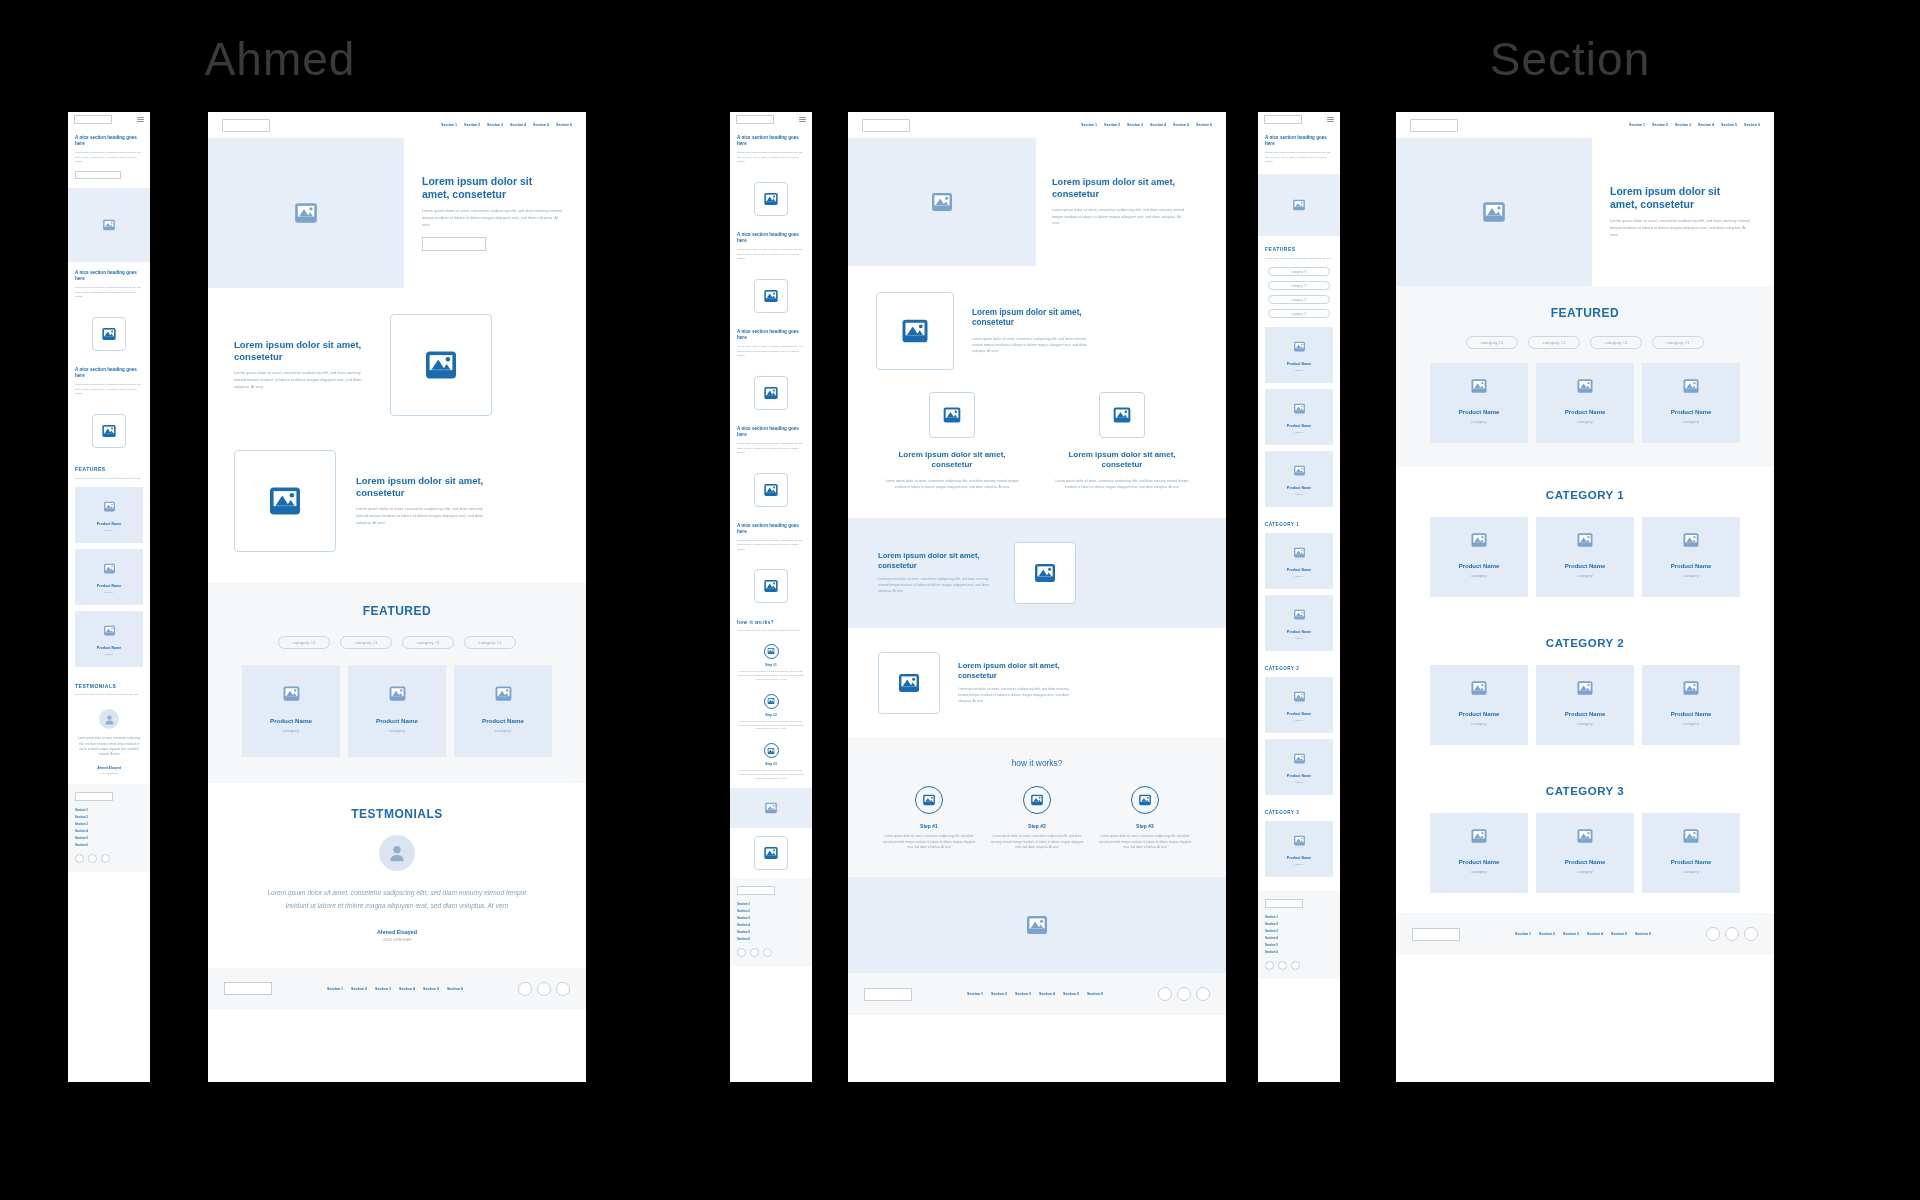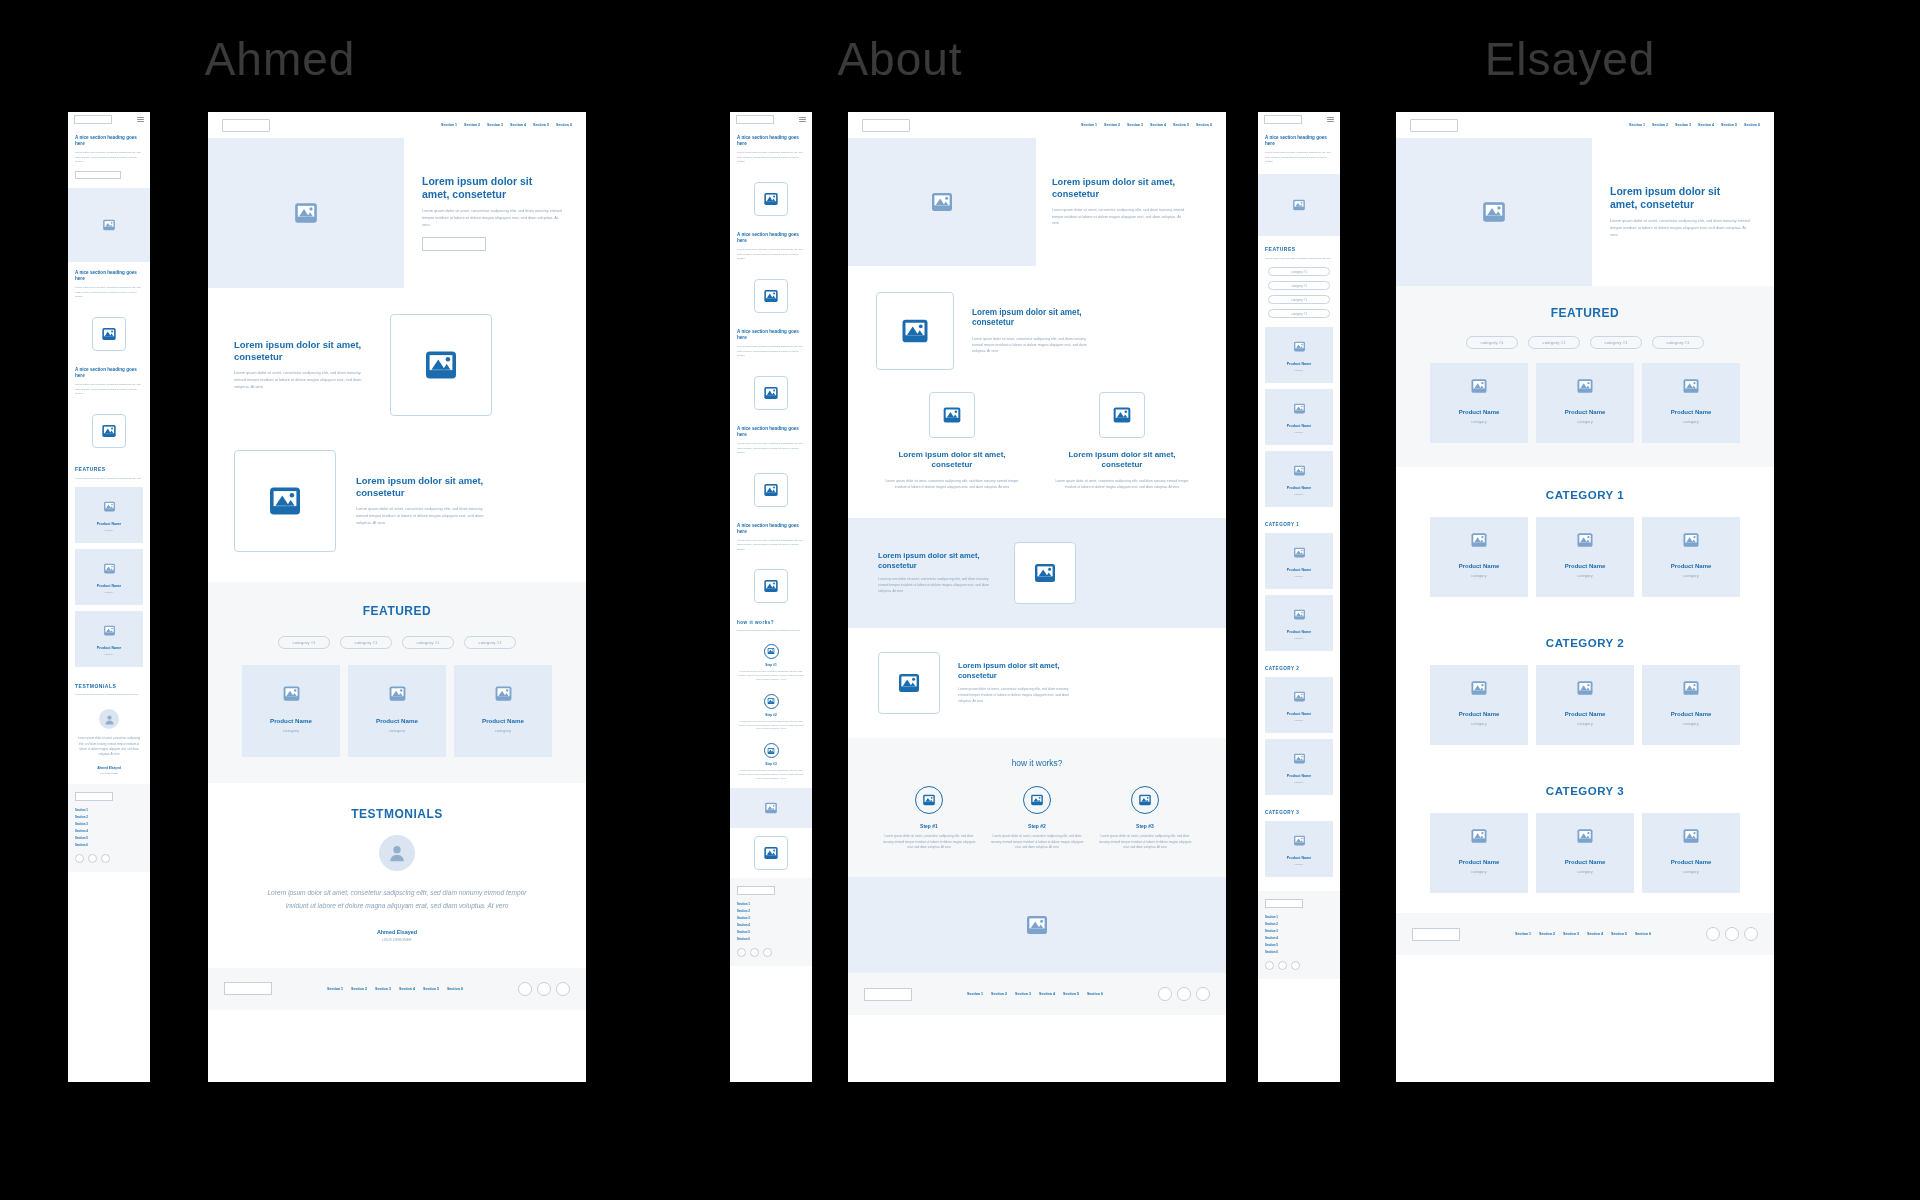--- a/index.html
+++ b/index.html
@@ -72,22 +72,21 @@
   .center { text-align:center; }
   .quote { color:#8aa3bb; font-style:italic; }
   .sect-head { color:#1b6cae; font-weight:700; letter-spacing:.5px; }
 </style>
 </head>
 <body>
 
 <div class="stage">
 
   <div class="page-title pt-home">Ahmed</div>
-  <div class="page-title pt-about">About</div>
-  <div class="page-title pt-gallery">Elsayed</div>
+  <div class="page-title pt-gallery">Section</div>
 
   <div class="frame mobile" id="m1" style="left:68px; top:112px; height:970px;">
       <div style="height:15px;display:flex;align-items:center;justify-content:space-between;padding:0 6px;background:#fff;">
         <div class="logo-box" style="width:38px;height:9px;"></div>
         <div class="hamburger" style="width:7px;height:4.34px;">
           <i style="height:1px;width:100%;"></i>
           <i style="height:1px;width:100%;"></i>
           <i style="height:1px;width:100%;"></i>
         </div>
       </div>

